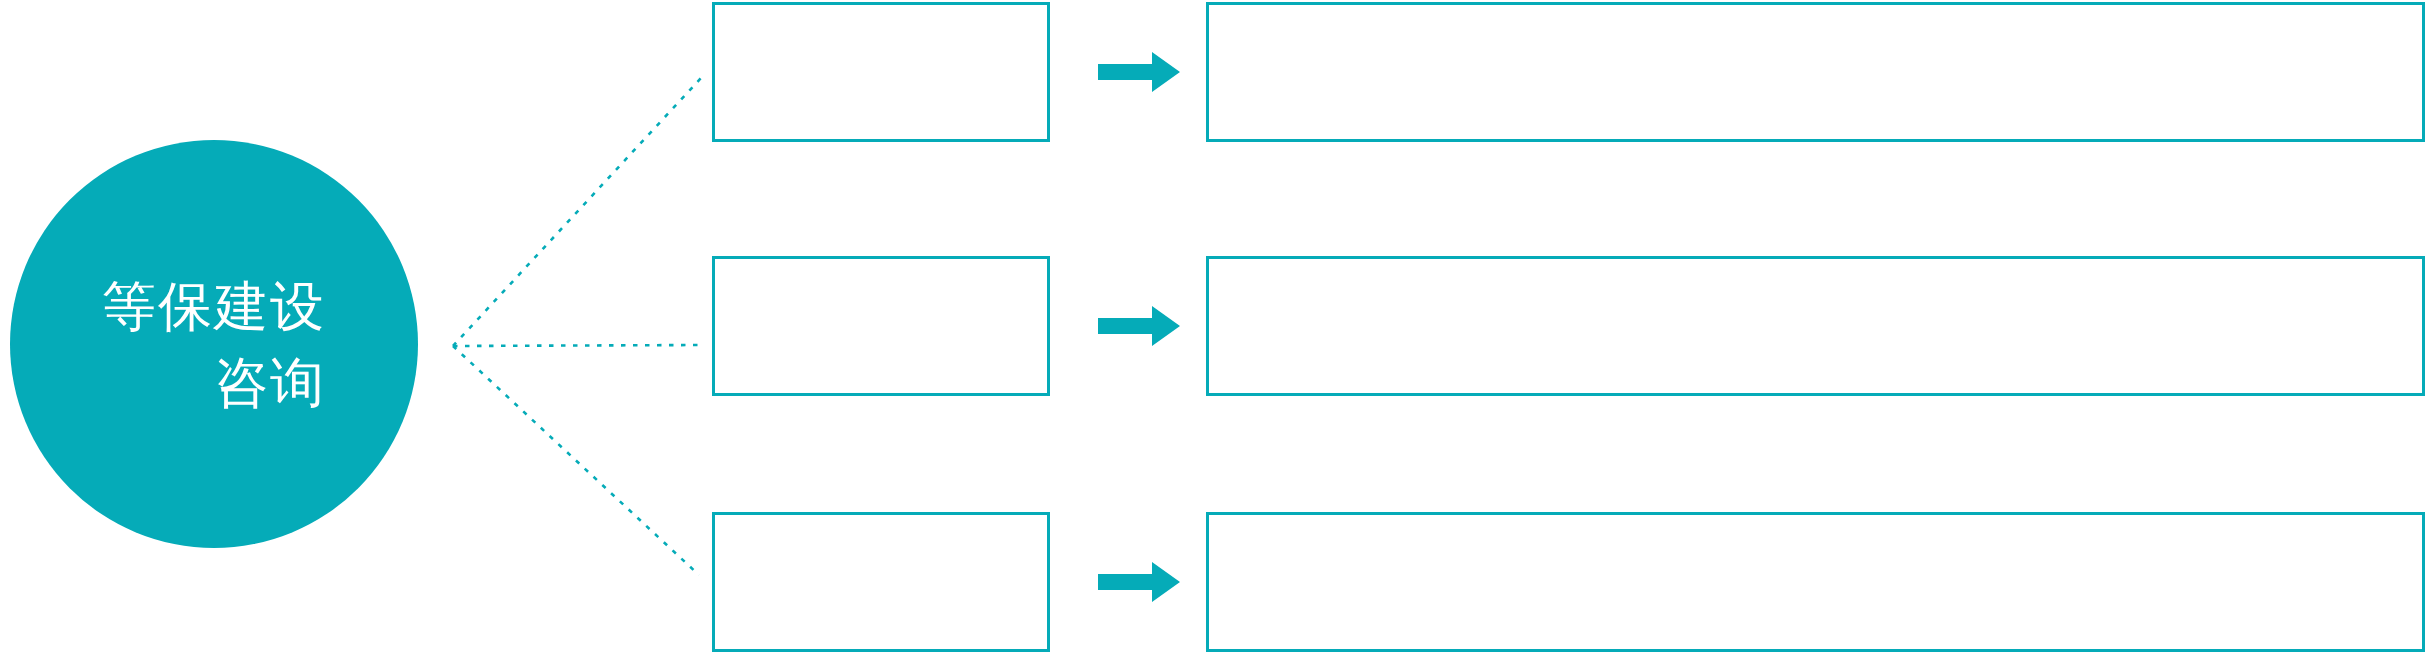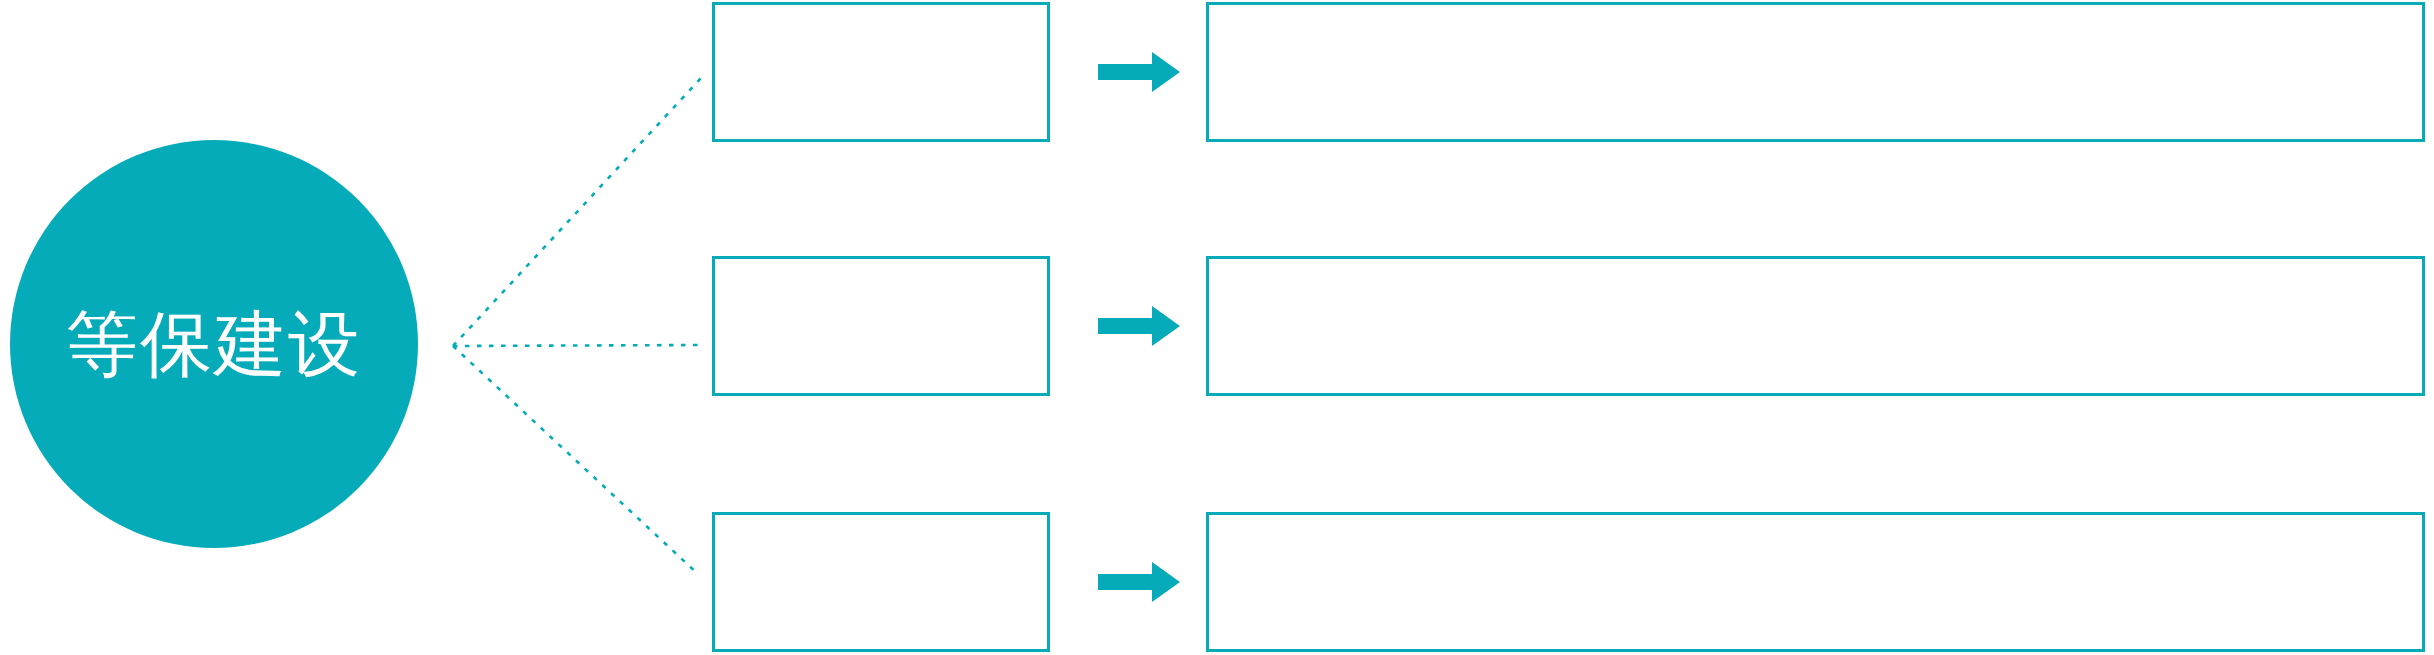--- a/index.html
+++ b/index.html
@@ -38,21 +38,21 @@
     left: 10px; top: 140px;
     width: 408px; height: 408px;
     border-radius: 50%;
     background: var(--accent);
     display: flex;
     align-items: center;
     justify-content: center;
   }
   .topic-label {
     color: var(--circle-text);
-    font-size: 72px;
+    font-size: 54px;
     line-height: 76px;
     font-weight: 300;
     text-align: right;
     letter-spacing: 2px;
   }
 
   
   .row {
     position: absolute;
     left: 0;
@@ -99,20 +99,21 @@
 
   <svg class="connectors" viewBox="0 0 2434 655" xmlns="http://www.w3.org/2000/svg" aria-hidden="true">
     <line x1="453" y1="346" x2="701" y2="78"></line>
     <line x1="453" y1="346" x2="704" y2="345"></line>
     <line x1="453" y1="346" x2="699" y2="575"></line>
   </svg>
 
   <div class="topic-circle">
     <div class="topic-label">
       <div>等保建设</div>
+      <div>咨询</div>
     </div>
   </div>
 
   <section class="row row-1">
     <div class="stage-box"></div>
     <svg class="arrow-icon" viewBox="0 0 82 40" xmlns="http://www.w3.org/2000/svg" aria-hidden="true">
       <polygon points="0,12 54,12 54,0 82,20 54,40 54,28 0,28"></polygon>
     </svg>
     <div class="detail-box"></div>
   </section>

